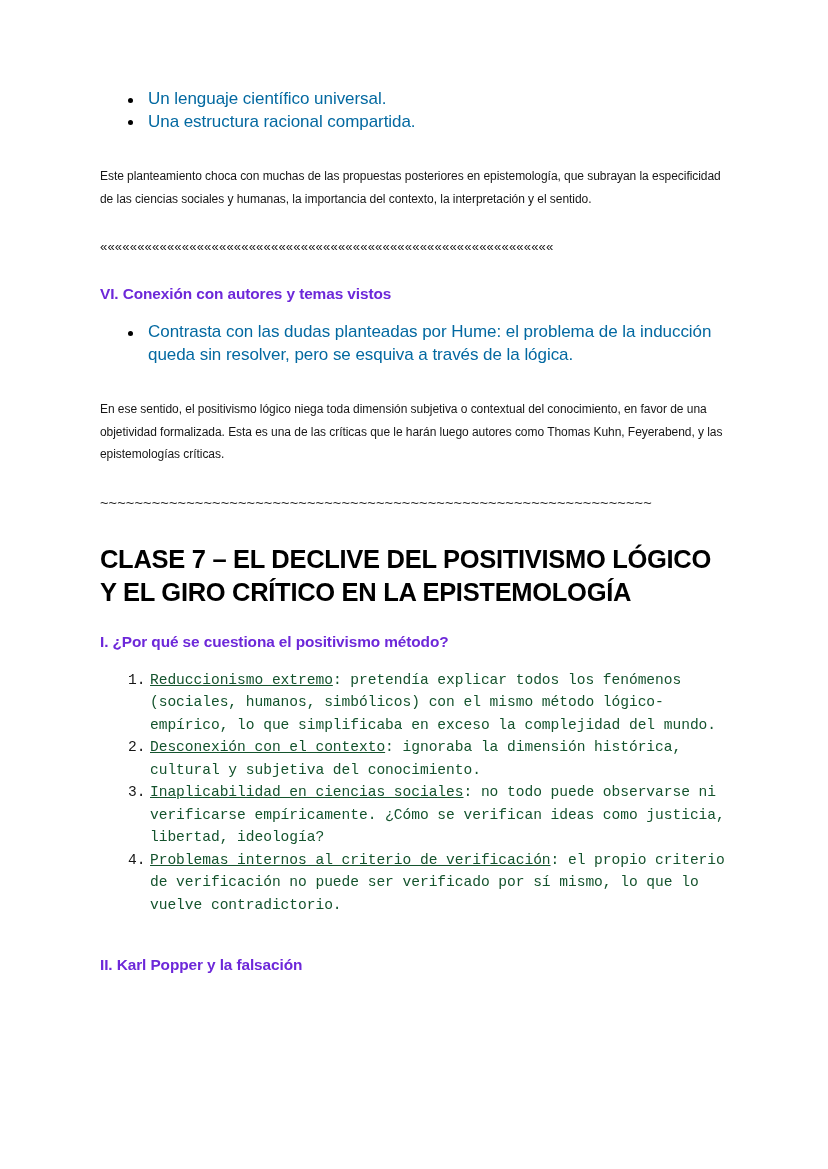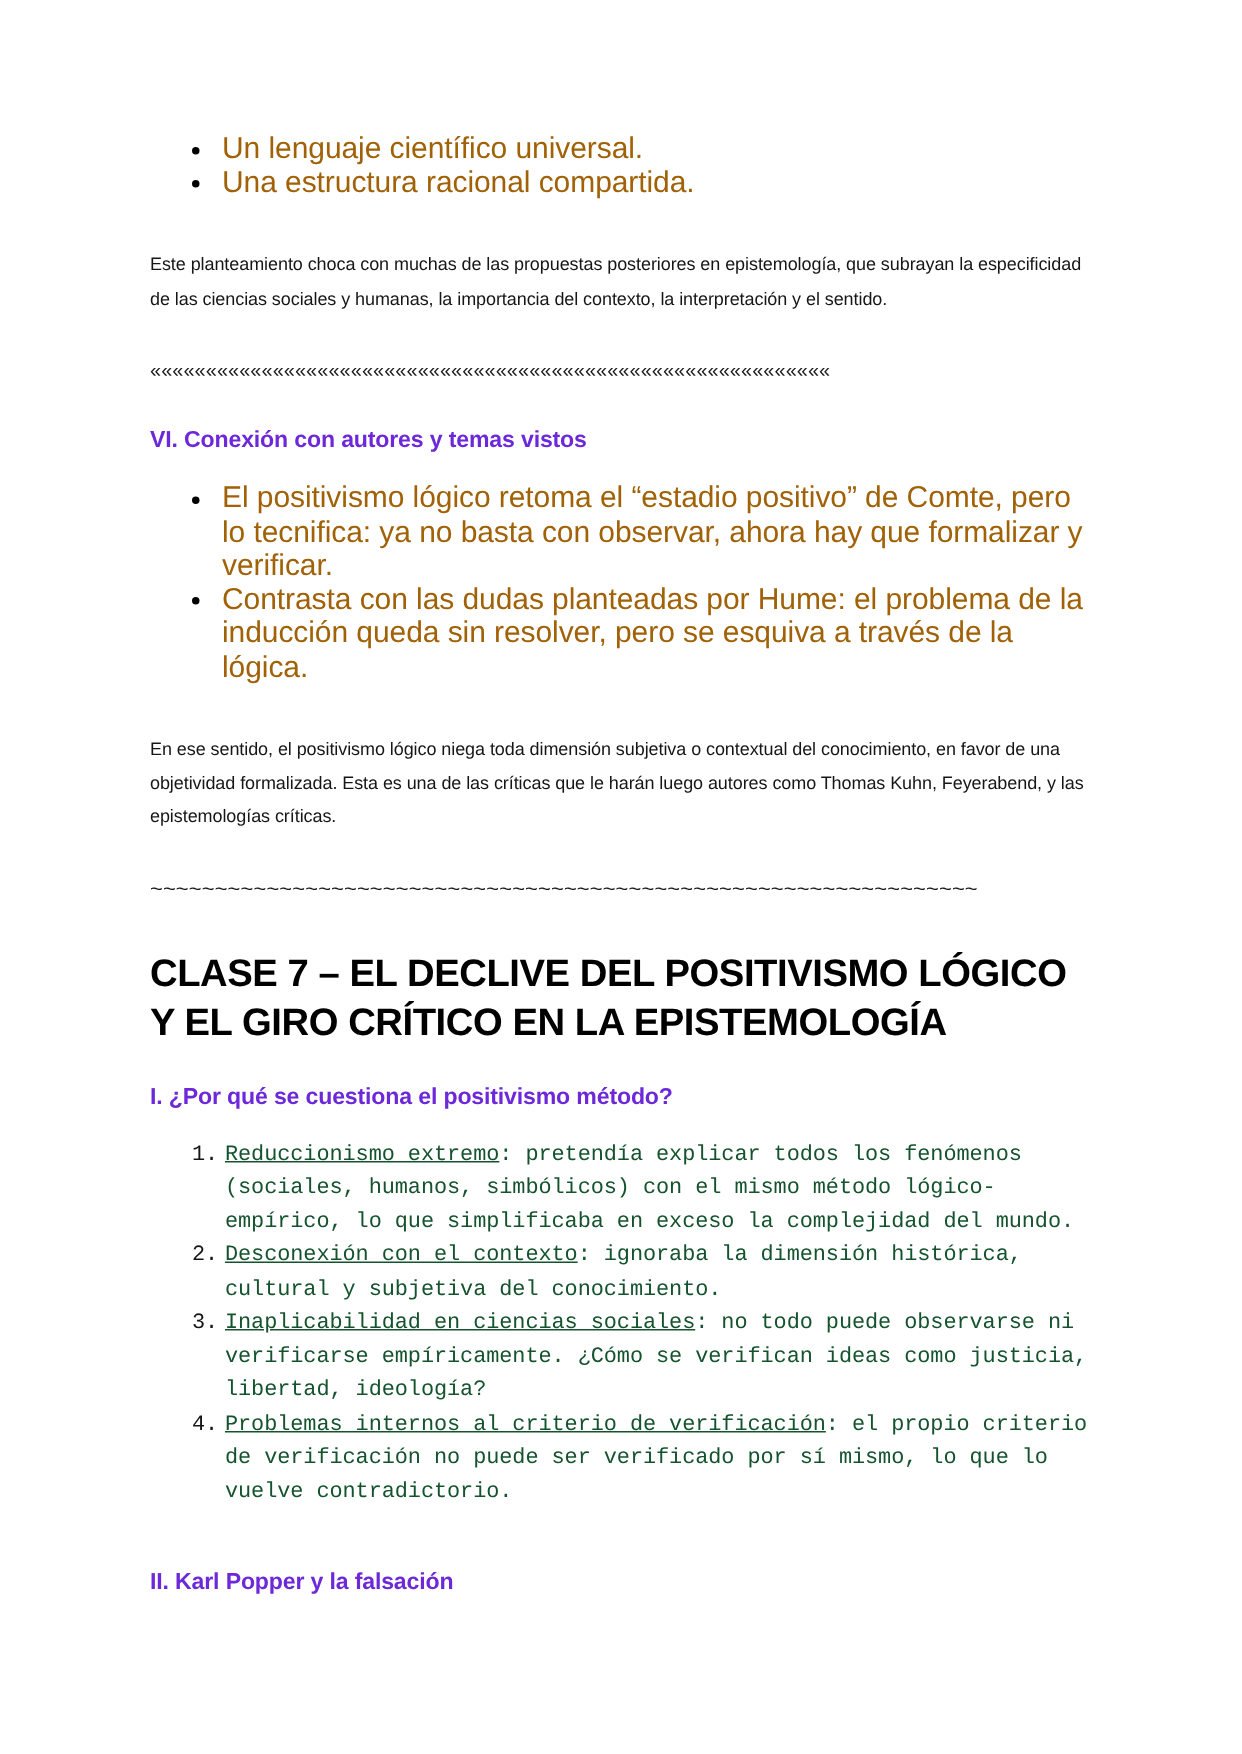--- a/index.html
+++ b/index.html
@@ -41,23 +41,23 @@
   }
 
   
   ul.bullets {
     list-style: none;
     margin: 0 0 16px 0;
     padding: 0;
   }
   ul.bullets > li {
     position: relative;
-    font-size: 20px;
+    font-size: 17px;
     line-height: 22.5px;
-    color: #a16207;
+    color: #0369a1;
     padding-left: 48px;
     margin: 0 0 0 0;
     letter-spacing: -0.05px;
   }
   ul.bullets > li::before {
     content: "";
     position: absolute;
     left: 28px;
     top: 9.5px;
     width: 5px;
@@ -158,21 +158,20 @@
 
     <p class="para">Este planteamiento choca con muchas de las propuestas posteriores en epistemología, que subrayan la especificidad de las ciencias sociales y humanas, la importancia del contexto, la interpretación y el sentido.</p>
 
     <div class="gap-sm"></div>
 
     <p class="divider divider-guillemets">«««««««««««««««««««««««««««««««««««««««««««««««««««««««««««««</p>
 
     <h2 class="section-heading">VI. Conexión con autores y temas vistos</h2>
 
     <ul class="bullets tight">
-      <li>El positivismo lógico retoma el “estadio positivo” de Comte, pero lo tecnifica: ya no basta con observar, ahora hay que formalizar y verificar.</li>
       <li>Contrasta con las dudas planteadas por Hume: el problema de la inducción queda sin resolver, pero se esquiva a través de la lógica.</li>
     </ul>
 
     <div class="gap-md"></div>
 
     <p class="para">En ese sentido, el positivismo lógico niega toda dimensión subjetiva o contextual del conocimiento, en favor de una objetividad formalizada. Esta es una de las críticas que le harán luego autores como Thomas Kuhn, Feyerabend, y las epistemologías críticas.</p>
 
     <div class="gap-sm"></div>
 
     <p class="divider divider-tildes">~~~~~~~~~~~~~~~~~~~~~~~~~~~~~~~~~~~~~~~~~~~~~~~~~~~~~~~~~~~~~~~~</p>

